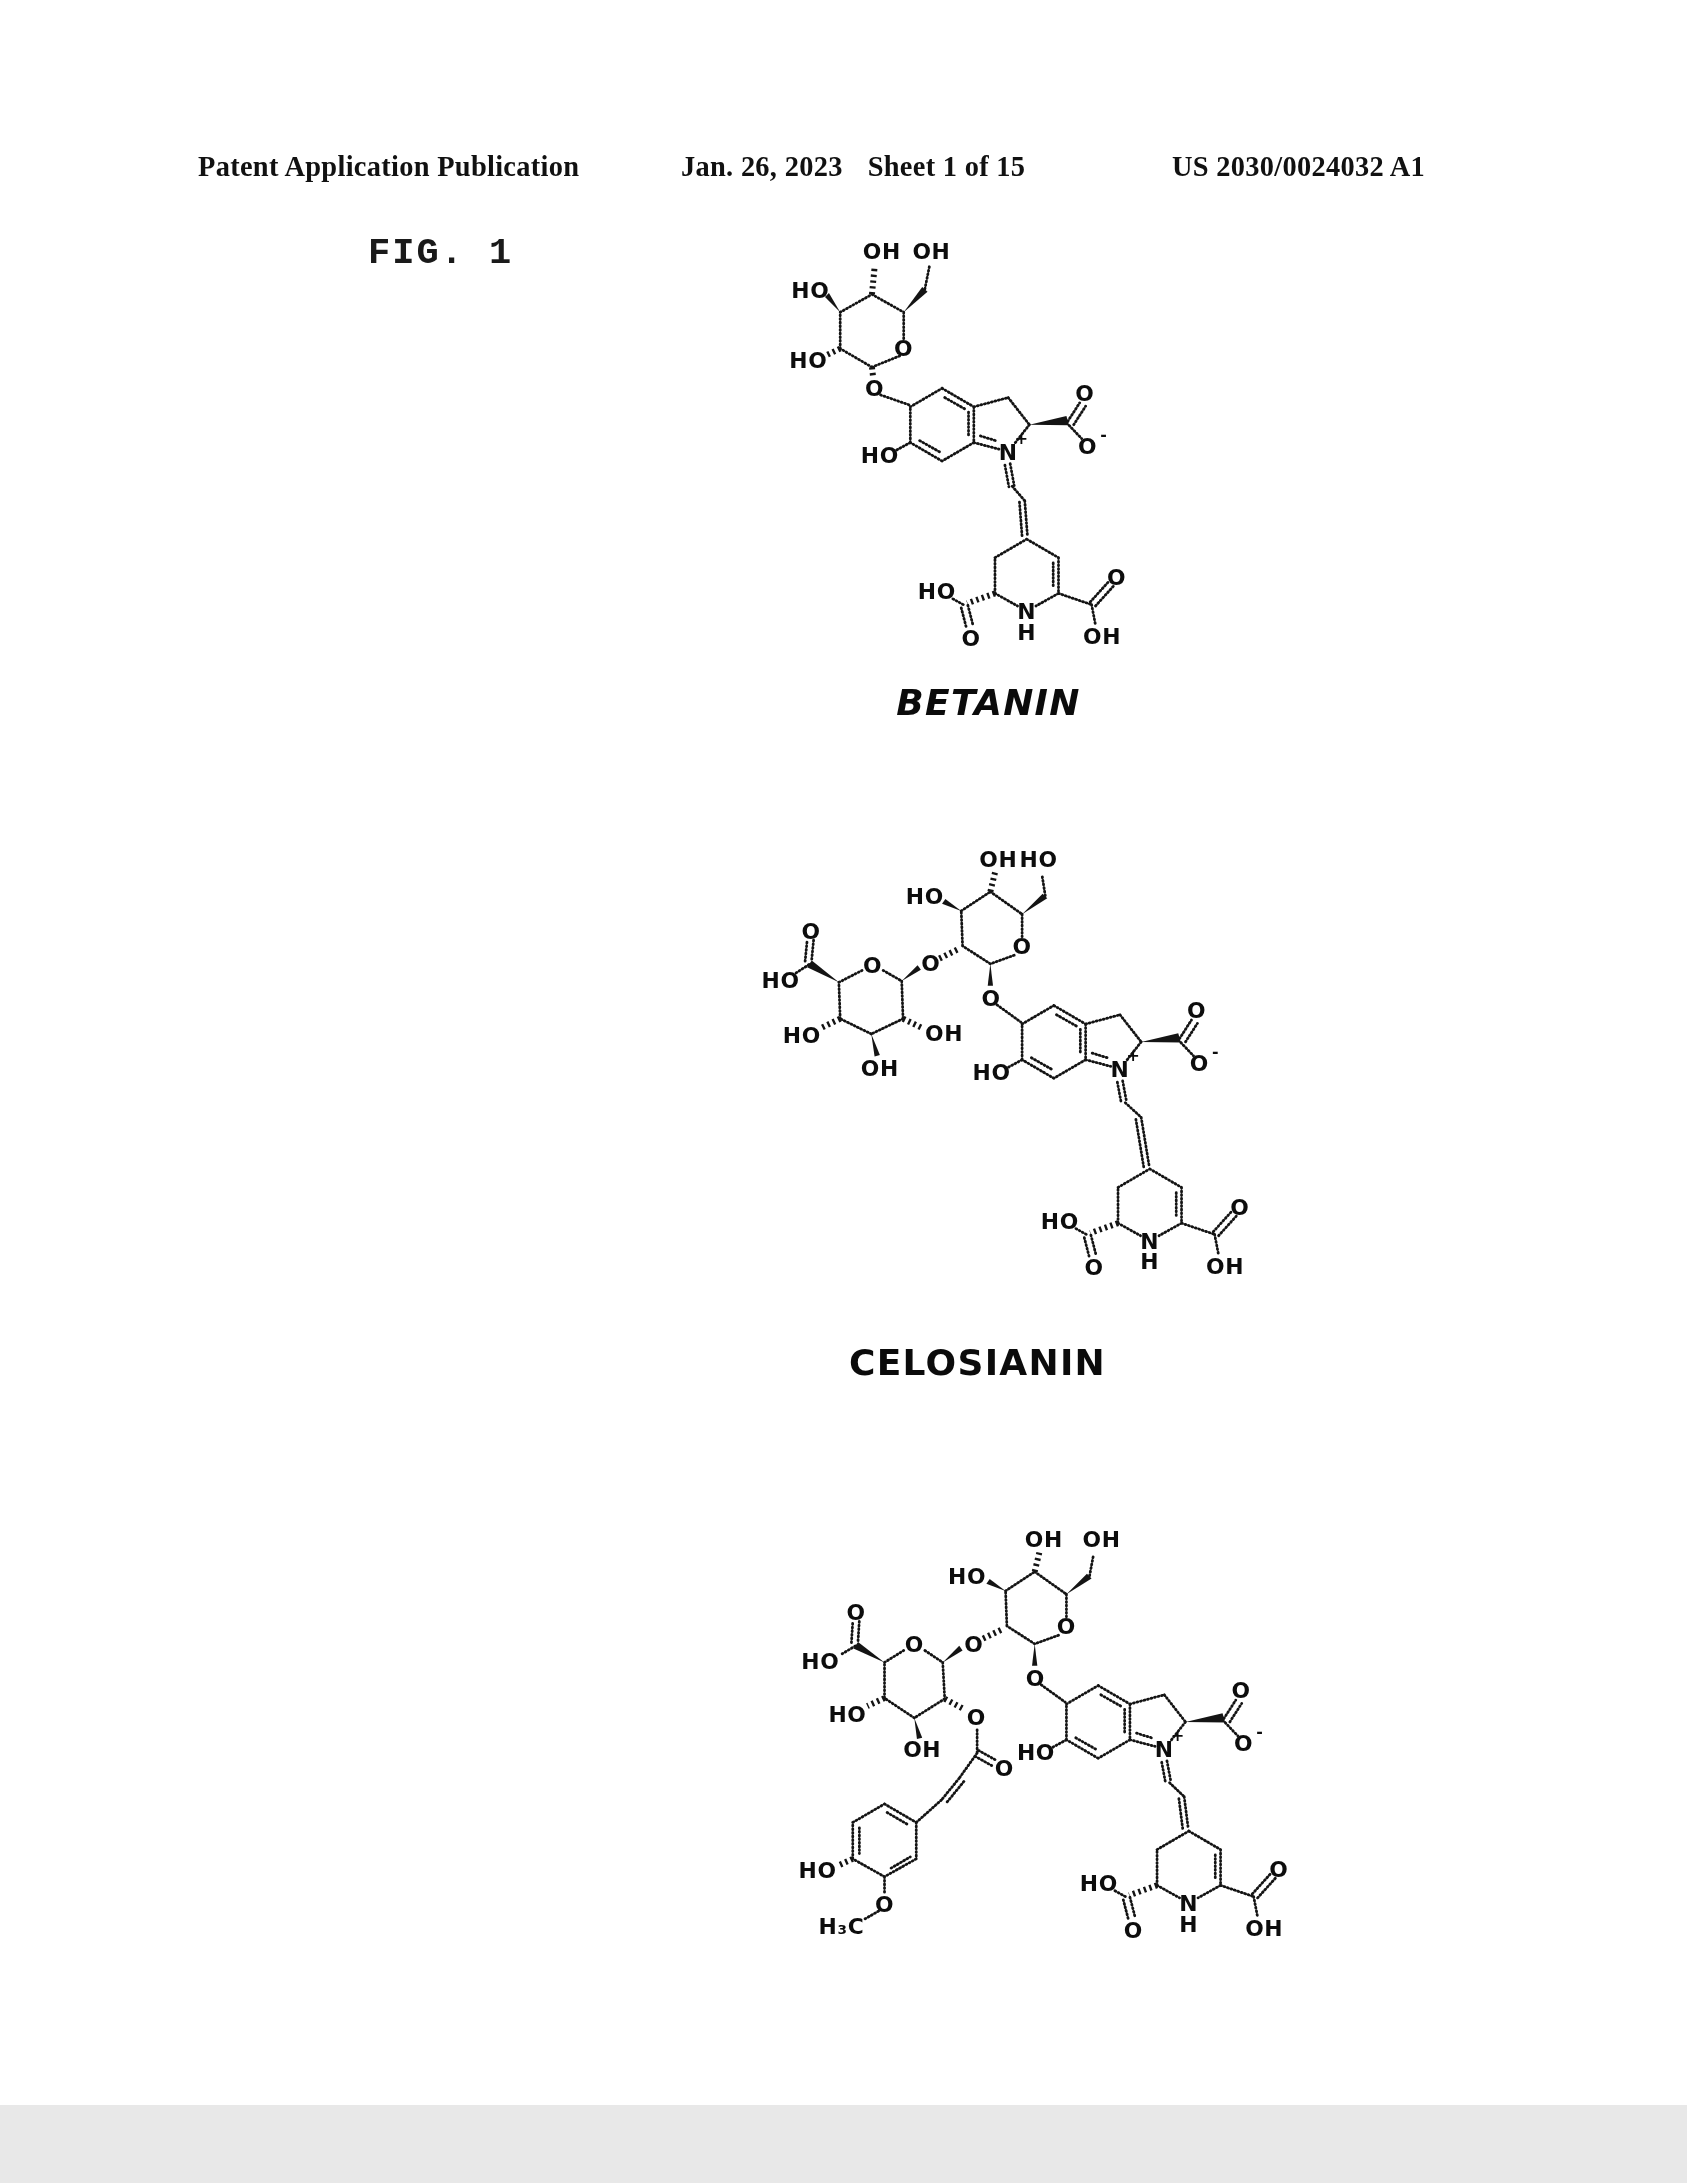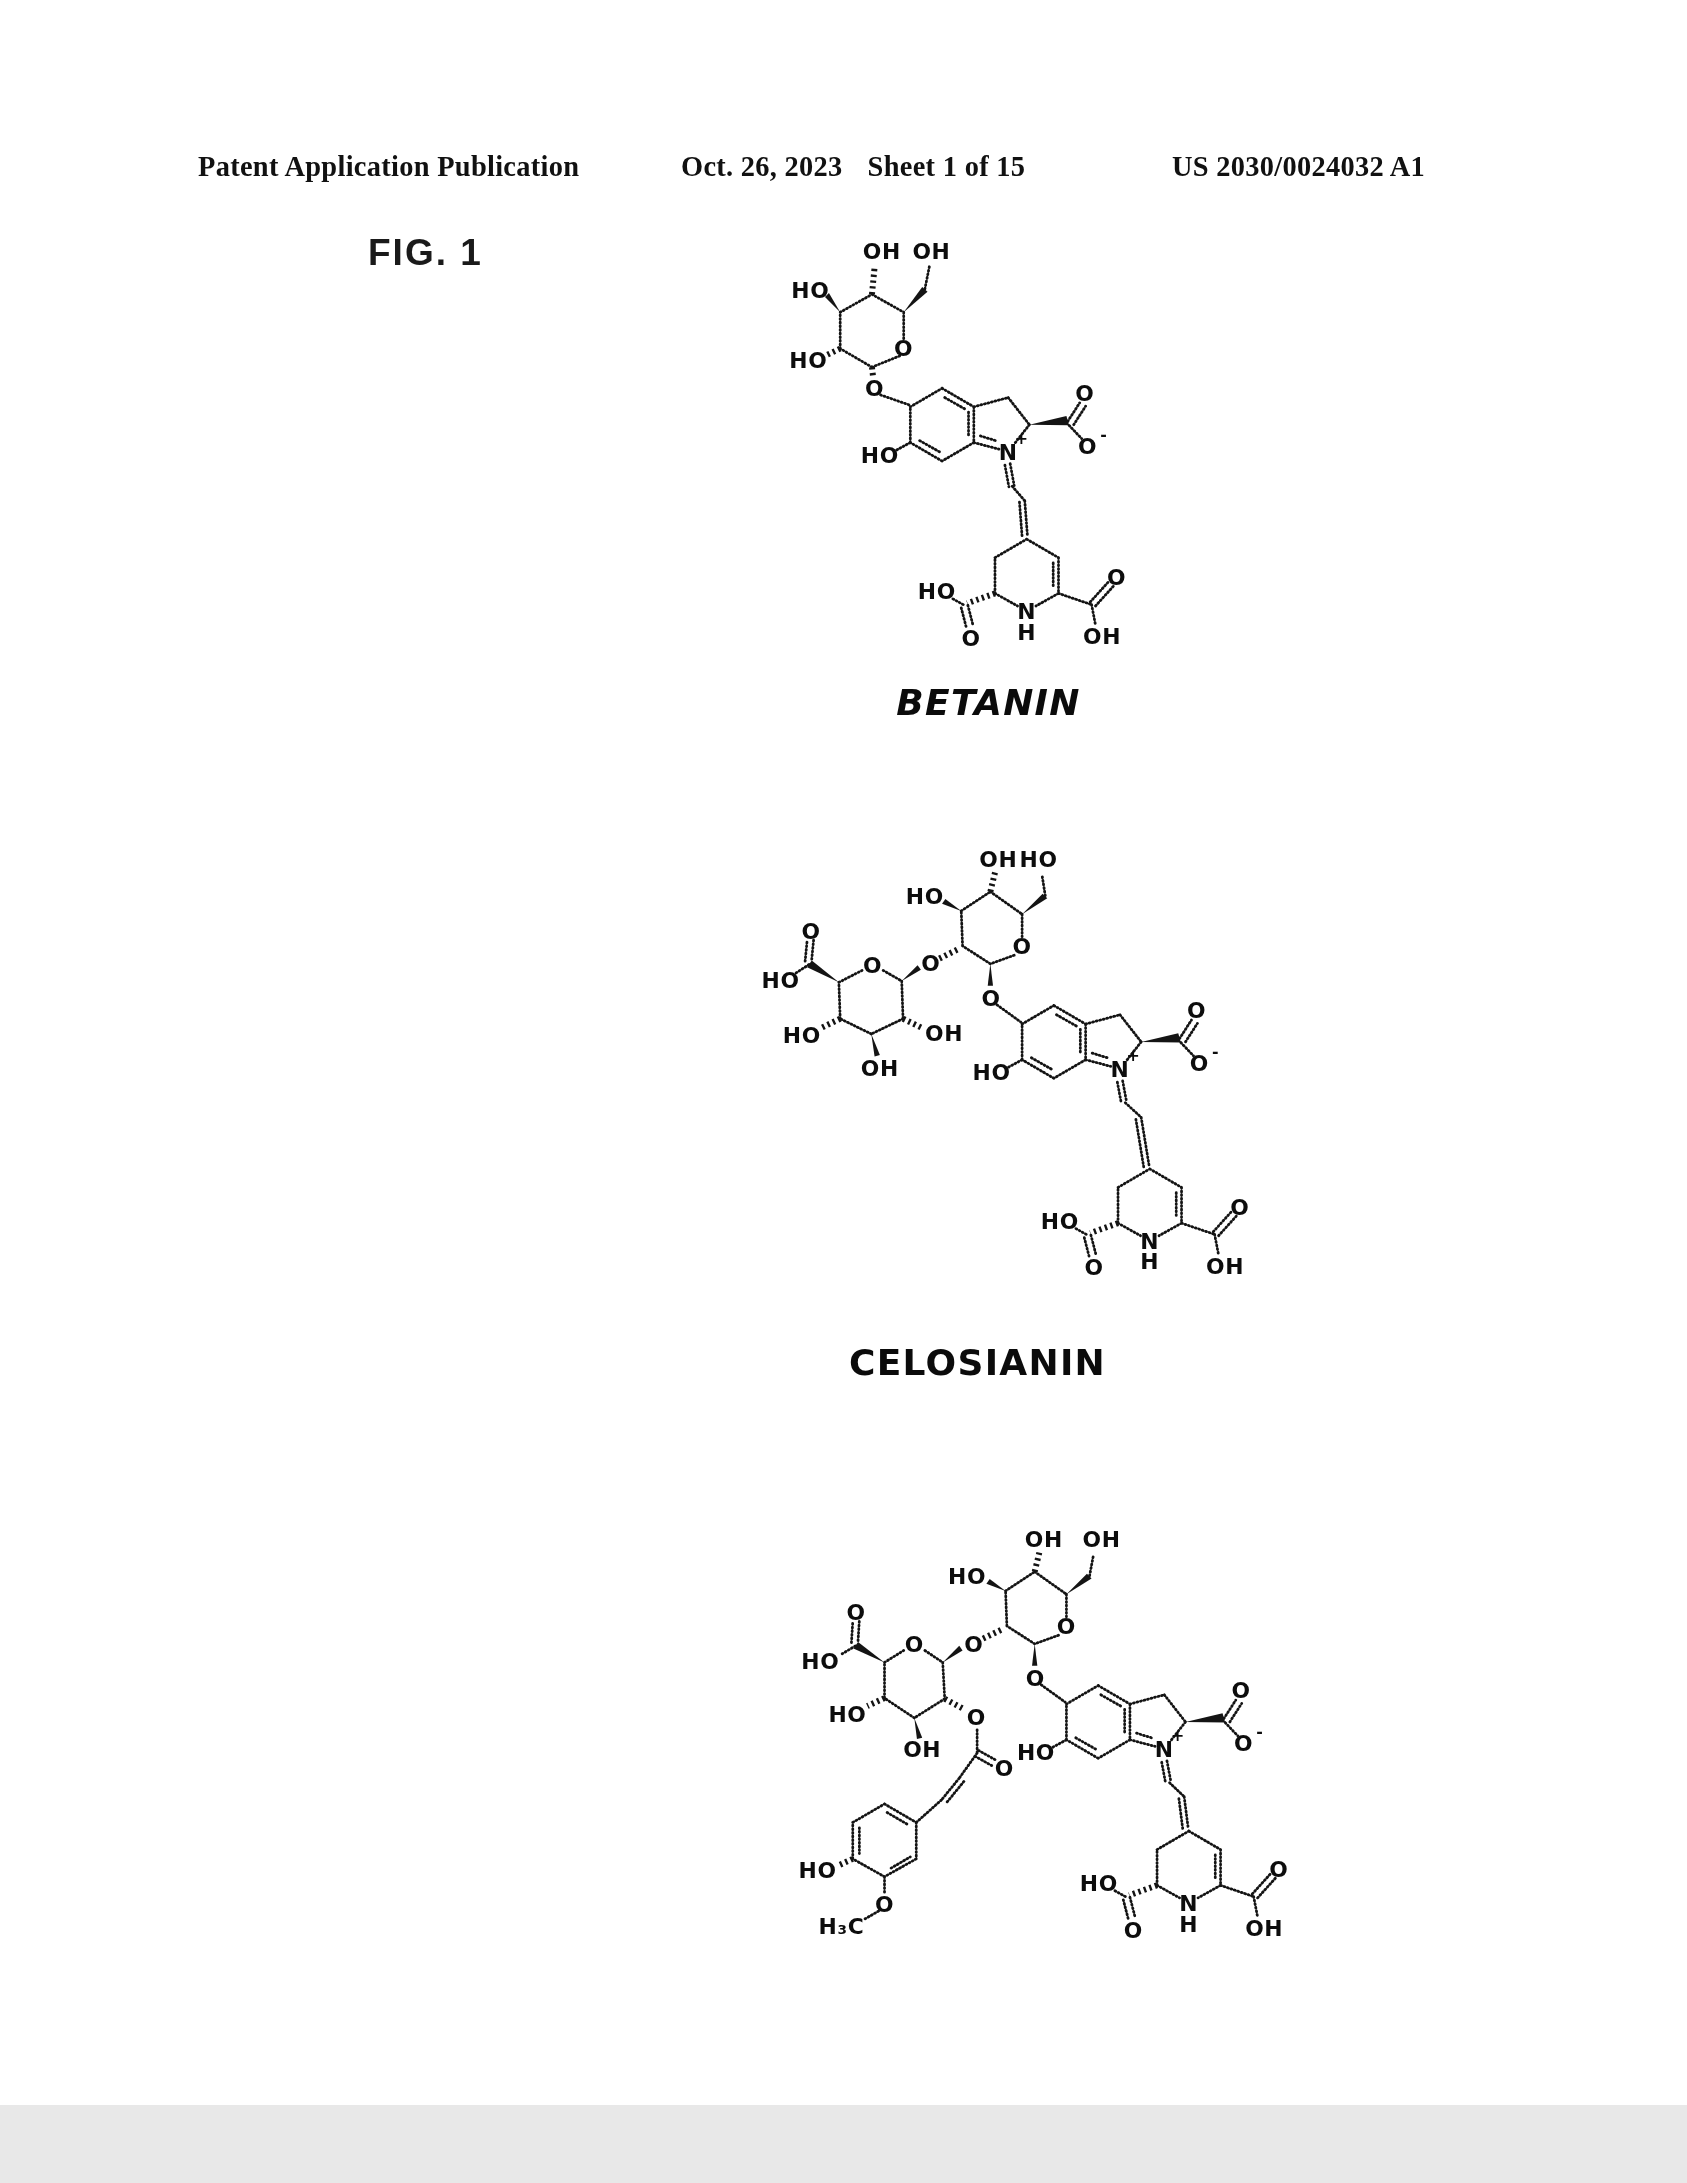--- a/index.html
+++ b/index.html
@@ -3,42 +3,42 @@
 <meta charset="utf-8">
 <style>
   html,body{margin:0;padding:0;background:#e8e8e8;}
   .page{position:relative;width:1687px;height:2105px;background:#ffffff;overflow:hidden;
         font-family:"Liberation Serif",serif;color:#111;}
   .hdr{position:absolute;top:151px;font-weight:bold;font-size:28.4px;letter-spacing:0.3px;white-space:nowrap;}
   .hdr-left{left:198px;}
   .hdr-center{left:681px;}
   .hdr-center .gap{margin-left:25px;}
   .hdr-right{left:1172px;}
-  .figlabel{position:absolute;left:368px;top:232px;font-family:Liberation Sans, sans-serif;
+  .figlabel{position:absolute;left:368px;top:232px;font-family:Liberation Mono, monospace;
             font-weight:600;font-size:37px;letter-spacing:2px;color:#1a1a1a;}
   .moltitle{position:absolute;text-align:center;font-family:"DejaVu Sans",sans-serif;
             font-weight:bold;font-size:36px;letter-spacing:1.3px;color:#0b0b0b;white-space:nowrap;}
   .t-betanin{left:856px;top:682px;width:265px;font-style:italic;}
   .t-amaranthin{left:779px;top:1342px;width:397px;}
   .t-celosianin{left:814px;top:2019px;width:397px;}
   svg.art{position:absolute;left:0;top:0;}
   .bond{stroke:#141414;stroke-width:4.2;fill:none;stroke-dasharray:1.4 4.1;stroke-linecap:round;}
   .hash{stroke:#141414;stroke-width:9;fill:none;stroke-dasharray:3.6 5.2;stroke-linecap:butt;}
   .wedge{fill:#141414;stroke:none;}
   .atom{font-family:"DejaVu Sans",sans-serif;font-weight:bold;font-size:33px;fill:#0d0d0d;text-anchor:middle;letter-spacing:1px;}
   .chg{font-family:"DejaVu Sans",sans-serif;font-weight:bold;font-size:24px;fill:#0d0d0d;text-anchor:middle;}
 </style>
 </head>
 <body>
 
 <div class="page">
 
   <div class="hdr hdr-left">Patent Application Publication</div>
   <div class="hdr hdr-center">
-    <span>Oct. 26, 2023</span><span class="gap">Sheet 1 of 15</span>
+    <span>Jan. 26, 2023</span><span class="gap">Sheet 1 of 15</span>
   </div>
   <div class="hdr hdr-right">US 2030/0024032 A1</div>
 
   <div class="figlabel">FIG. 1</div>
 
   <svg class="art" width="1687" height="2183" viewBox="0 0 2550 3300">
     <defs>
 
       <g id="indolium">
         <path class="bond" d="

